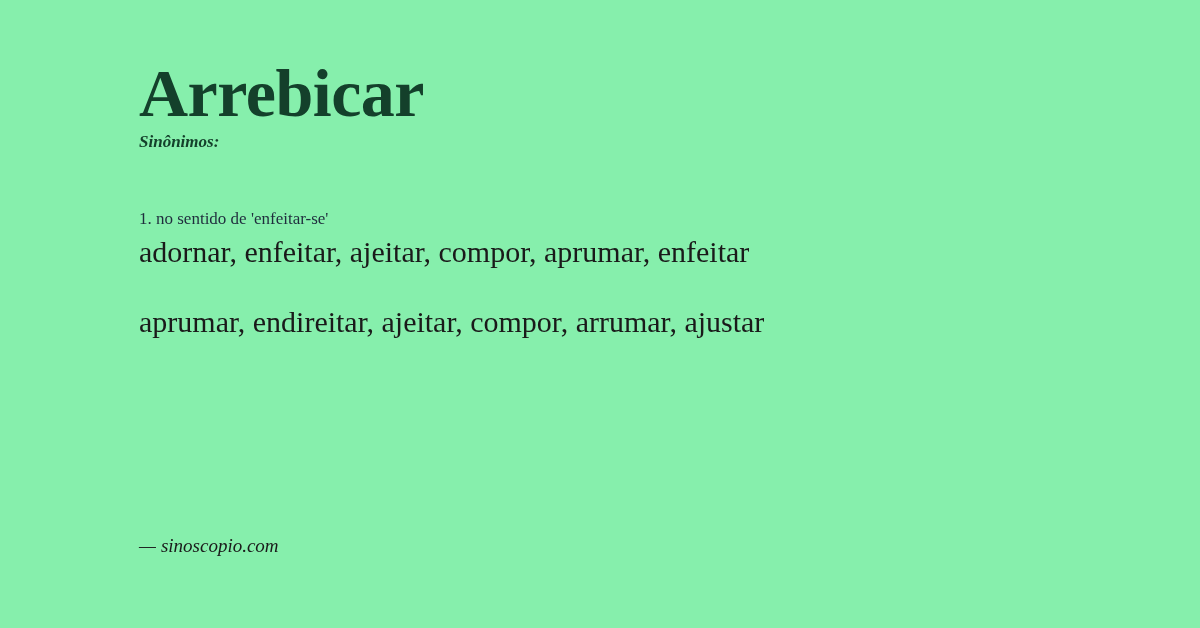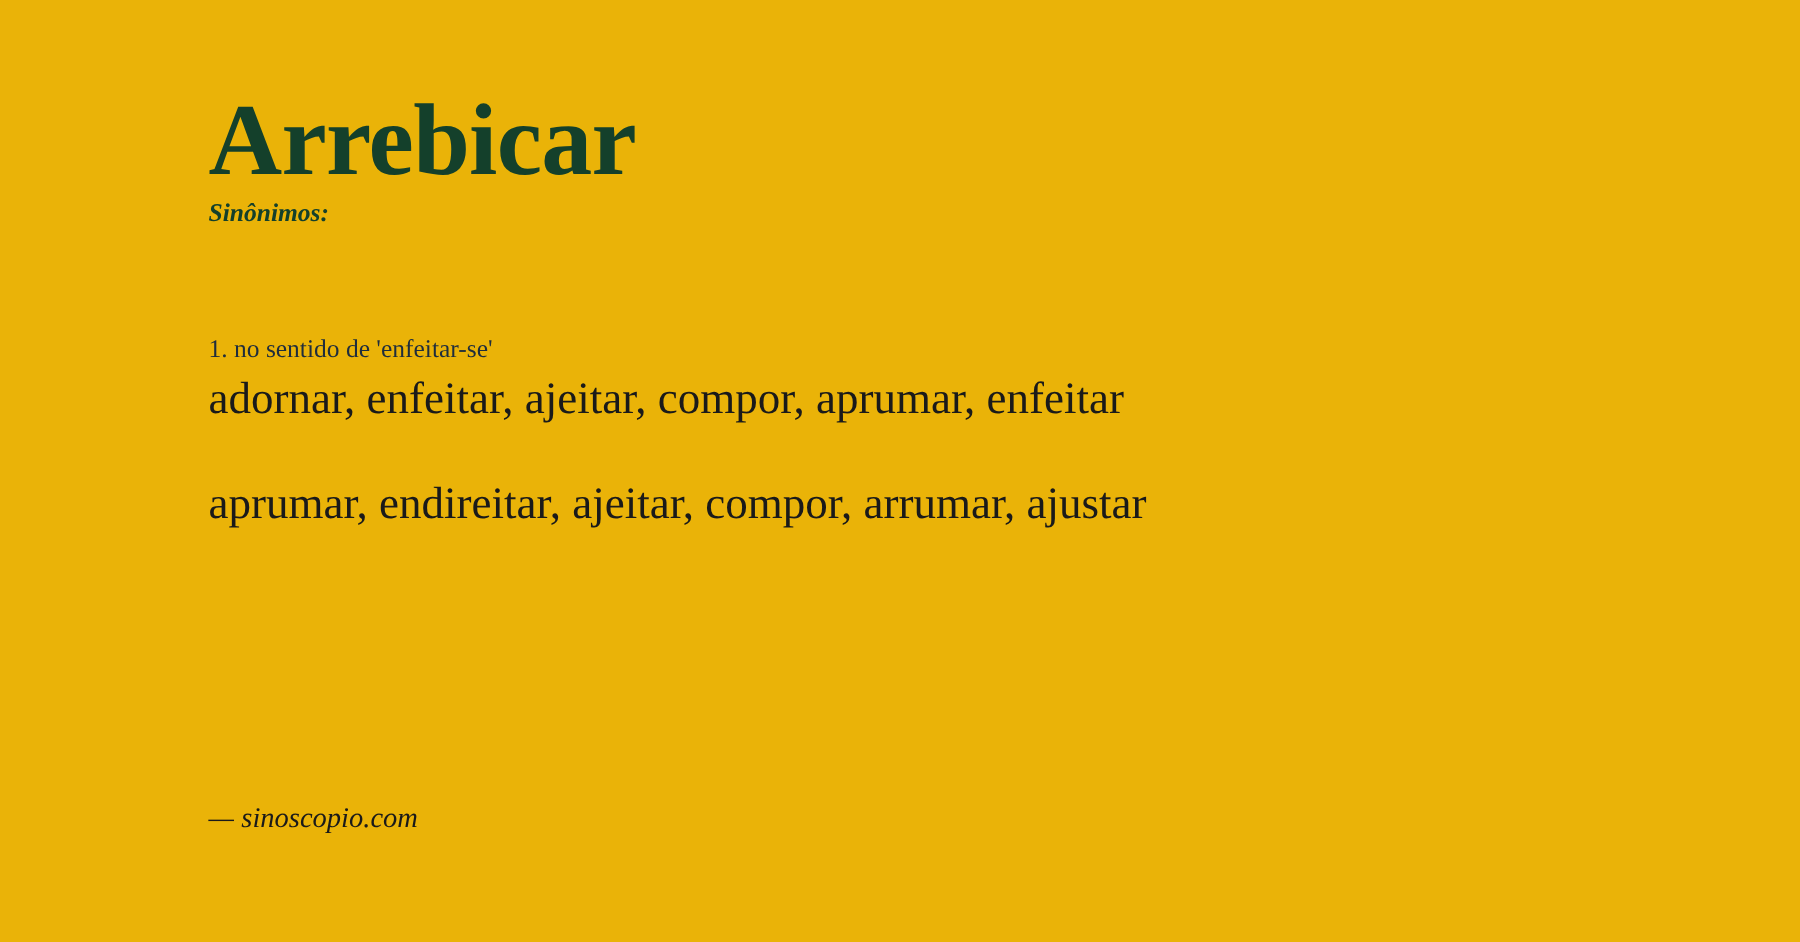--- a/index.html
+++ b/index.html
@@ -13,21 +13,21 @@
     font-family: "Liberation Serif", "DejaVu Serif", serif;
     overflow: hidden;
   }
 
   .card {
     position: relative;
     width: 1200px;
     height: 628px;
     box-sizing: border-box;
     padding: 0 0 0 139px;
-    background: #eab308;
+    background: #86efac;
   }
 
   .headword {
     position: absolute;
     left: 139px;
     top: 59px;
     margin: 0;
     font-size: 68px;
     line-height: 1.0;
     font-weight: 700;
@@ -50,21 +50,21 @@
   }
 
   .senses {
     position: absolute;
     left: 139px;
     top: 206px;
     width: 1000px;
   }
 
   .sense-block {
-    margin: 16px 0 32px 0;
+    margin: 2px 0 32px 0;
   }
   .sense-block:last-child {
     margin-bottom: 0;
   }
 
   .sense-label {
     font-size: 17px;
     line-height: 1.3;
     color: #1f2d3d;
     white-space: nowrap;

